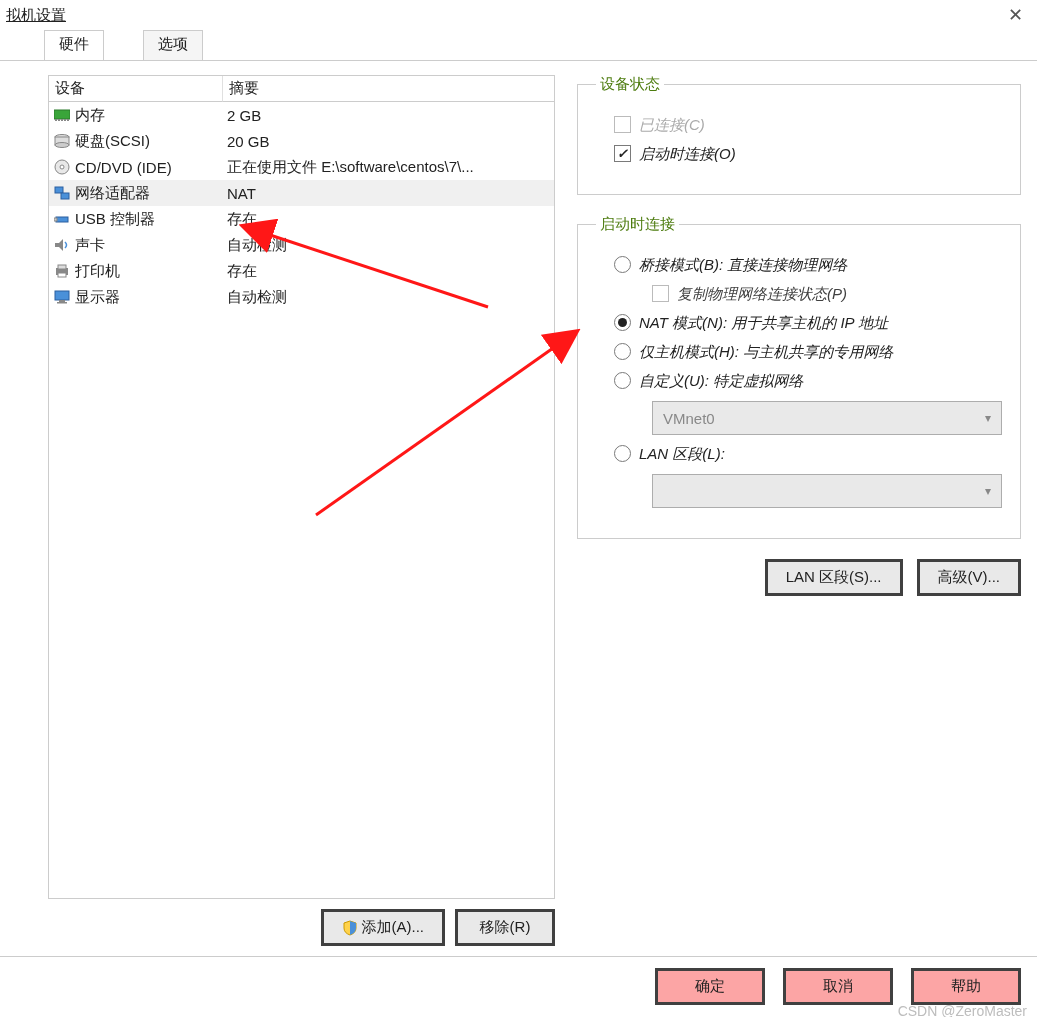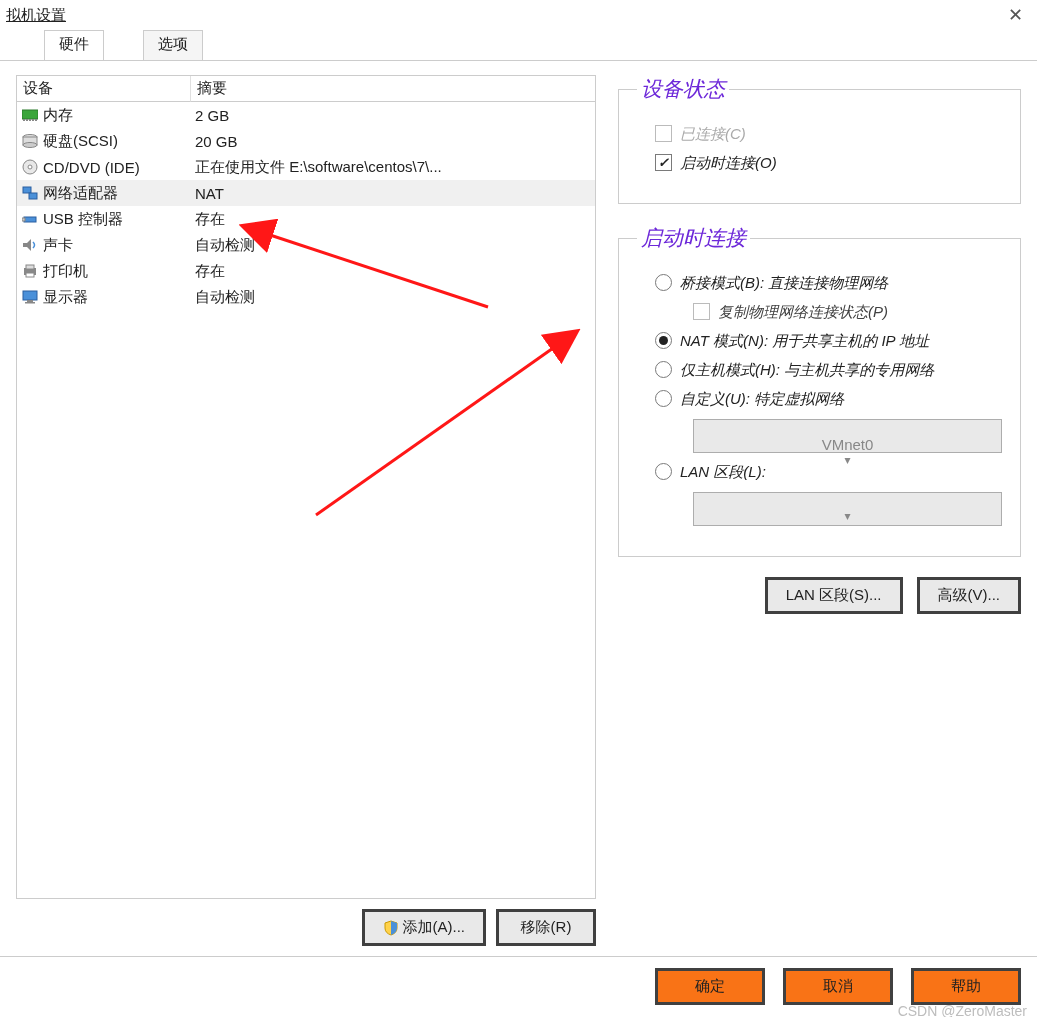--- a/index.html
+++ b/index.html
@@ -48,23 +48,24 @@
     margin-left: 40px;
   }
   .tab.active { z-index: 2; }
   .tab:not(.active) { background: #f5f5f5; }
   .body-area {
     padding: 14px 16px 10px 16px;
     border-bottom: 1px solid #ccc;
   }
   .columns { display: flex; gap: 22px; }
   .left-panel {
-    width: 580px;
+    width: 507px;
     display: flex;
     flex-direction: column;
+    margin-left: 32px;
   }
   .device-list {
     border: 1px solid #ccc;
     height: 824px;
     overflow: hidden;
   }
   .device-header {
     display: flex;
     font-size: 15px;
   }
@@ -122,24 +123,23 @@
     justify-content: center;
     gap: 4px;
   }
   .right-panel { flex: 1; }
   fieldset.group {
     border: 1px solid #ccc;
     margin: 0 0 20px 0;
     padding: 14px 18px 20px 18px;
   }
   fieldset.group > legend {
-    font-size: 21px;
+    font-size: 15px;
     padding: 0 4px;
-    color: #6d28d9;
-    font-style: italic;
+    color: #4d7c0f;
   }
   .chk-row, .rad-row {
     display: flex;
     align-items: flex-start;
     gap: 8px;
     margin: 8px 0 10px 18px;
     font-size: 15px;
     font-style: italic;
   }
   .chk {
@@ -172,36 +172,35 @@
     background:#e9e9e9;
     color:#888;
     height:30px;
     margin: 4px 0 10px 56px;
     width: calc(100% - 56px);
     display:flex;
     align-items:center;
     justify-content:space-between;
     padding:16px 10px;
     font-size:15px;
-    flex-direction:column;
   }
   .sel .caret { font-size:12px; color:#888;}
   .right-btns {
     display:flex;
     justify-content:flex-end;
     gap:14px;
   }
   .footer-btns {
     position:absolute;
     right:16px;
     bottom:12px;
     display:flex;
     gap:18px;
   }
-  .footer-btns .btn { min-width: 110px; background:#f97316;}
+  .footer-btns .btn { min-width: 110px; background:#fca5a5;}
   .watermark {
     position:absolute;
     right:10px; bottom:-2px;
     color:#bdbdbd;
     font-size:14px;
   }
   .shield {
     display:inline-block;
     width:16px; height:16px;
   }

